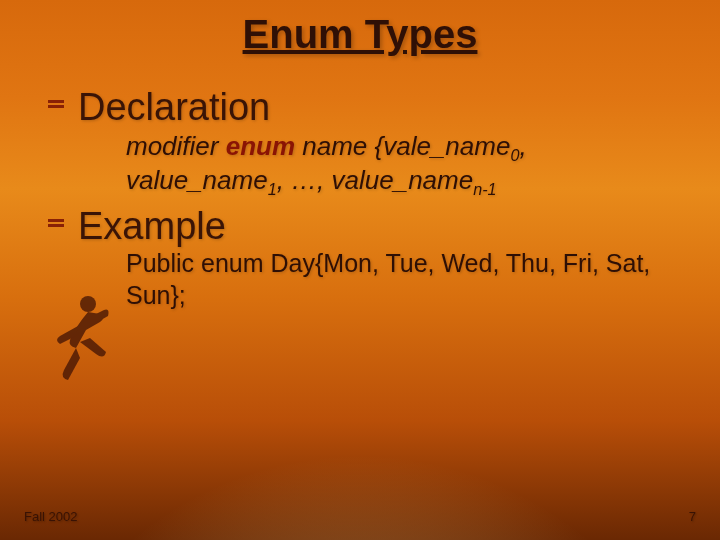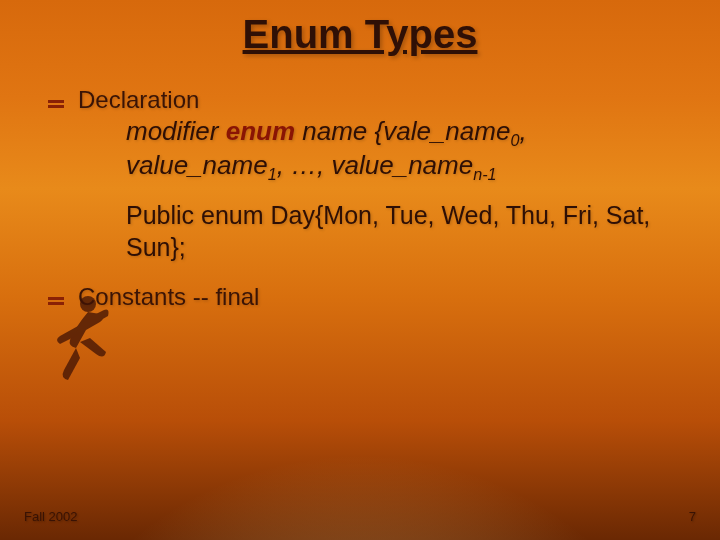--- a/index.html
+++ b/index.html
@@ -38,21 +38,21 @@
     text-shadow: 2px 2px 4px rgba(0,0,0,0.25);
   }
   .body {
     position: absolute;
     top: 80px;
     left: 48px;
     right: 30px;
   }
   .l1 {
     position: relative;
-    font-size: 24px;
+    font-size: 38px;
     color: #3a1406;
     margin-top: 6px;
     padding-left: 30px;
     text-shadow: 1px 1px 3px rgba(0,0,0,0.2);
   }
   .bullet {
     position: absolute;
     left: 0;
     top: 14px;
     width: 16px;
@@ -69,21 +69,21 @@
     content: "";
     position: absolute;
     left: 0; top: 5px;
     width: 16px; height: 3px;
     background: #8a2105;
   }
   .sub {
     font-size: 26px;
     font-style: italic;
     color: #2e0f05;
-    margin: 2px 0 16px 78px;
+    margin: 2px 0 5px 78px;
     text-shadow: 1px 1px 3px rgba(0,0,0,0.2);
   }
   .sub2 {
     font-size: 25px;
     color: #2e0f05;
     margin: 0 0 20px 78px;
     text-shadow: 1px 1px 3px rgba(0,0,0,0.2);
     line-height: 1.25;
   }
   .kw {
@@ -140,26 +140,26 @@
   <div class="body">
 
     <div class="l1">
       <span class="bullet"></span>
       <span>Declaration</span>
     </div>
     <div class="sub">
       <span>modifier </span><span class="kw">enum</span><span> name {vale_name</span><sub class="ss">0</sub><span>, value_name</span><sub class="ss">1</sub><span>, …, value_name</span><sub class="ss">n-1</sub>
     </div>
 
+    <div class="l1">
+      <span class="bullet"></span>
+      <span>Example</span>
+    </div>
     <div class="sub2">Public enum Day{Mon, Tue, Wed, Thu, Fri, Sat, Sun};</div>
 
-    <div class="l1">
-      <span class="bullet"></span>
-      <span>Constants -- final</span>
-    </div>
 
   </div>
 
   <svg class="runner" viewBox="0 0 68 100">
     <g fill="#401204" opacity="0.75">
       <circle cx="42" cy="12" r="8"></circle>
       <path d="M42 20 Q30 34 24 48 Q22 54 30 56 L40 38 L54 30 Q60 26 54 22 Z"></path>
       <path d="M30 56 L18 78 Q14 86 22 88 L34 66 Z"></path>
       <path d="M34 50 L50 62 Q58 68 60 60 L44 46 Z"></path>
       <path d="M42 26 L58 18 Q64 16 62 24 L48 32 Z"></path>

